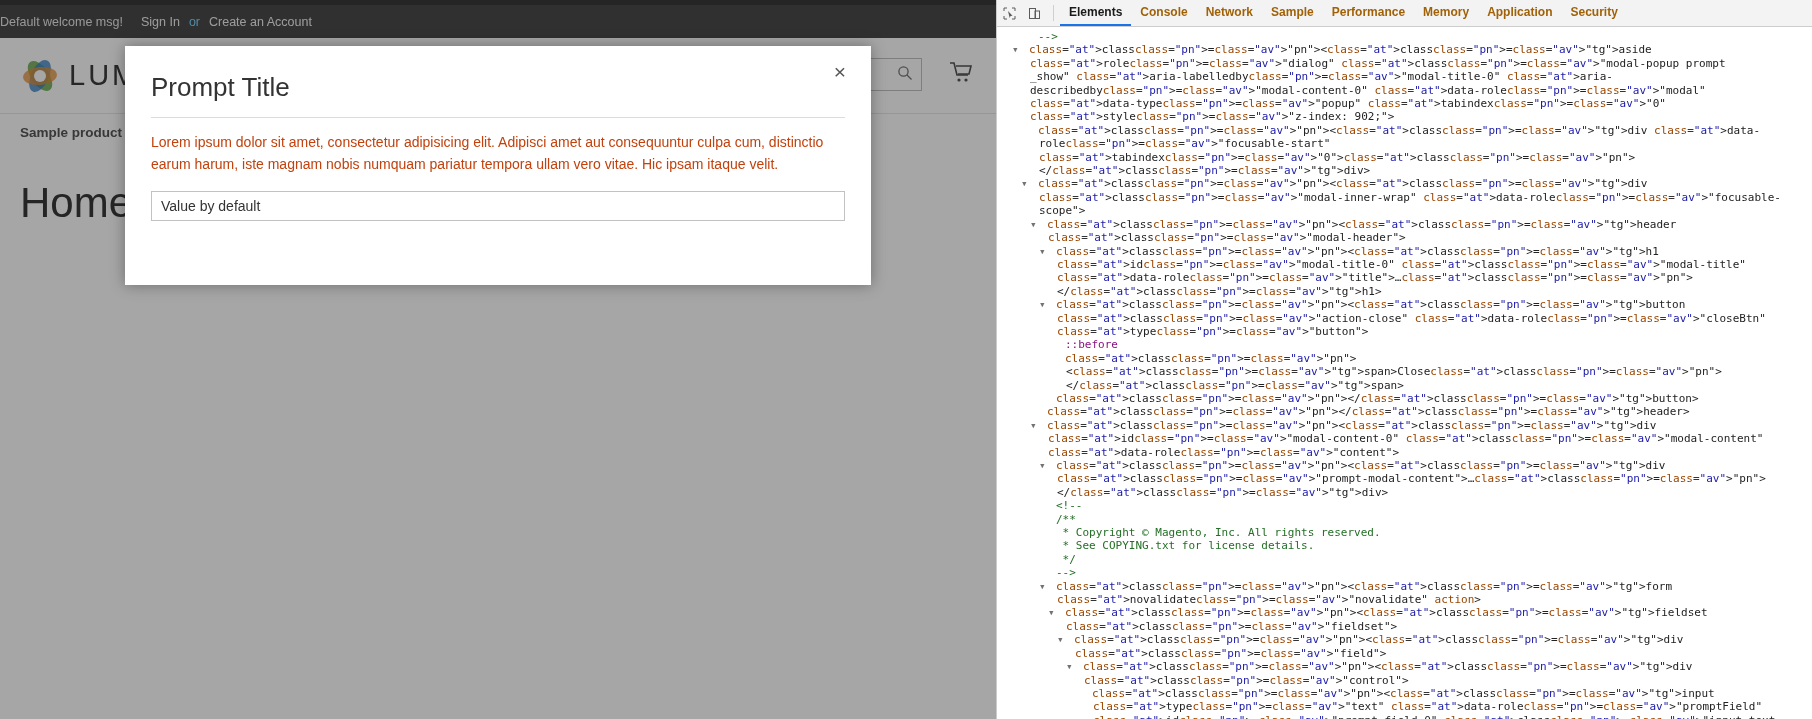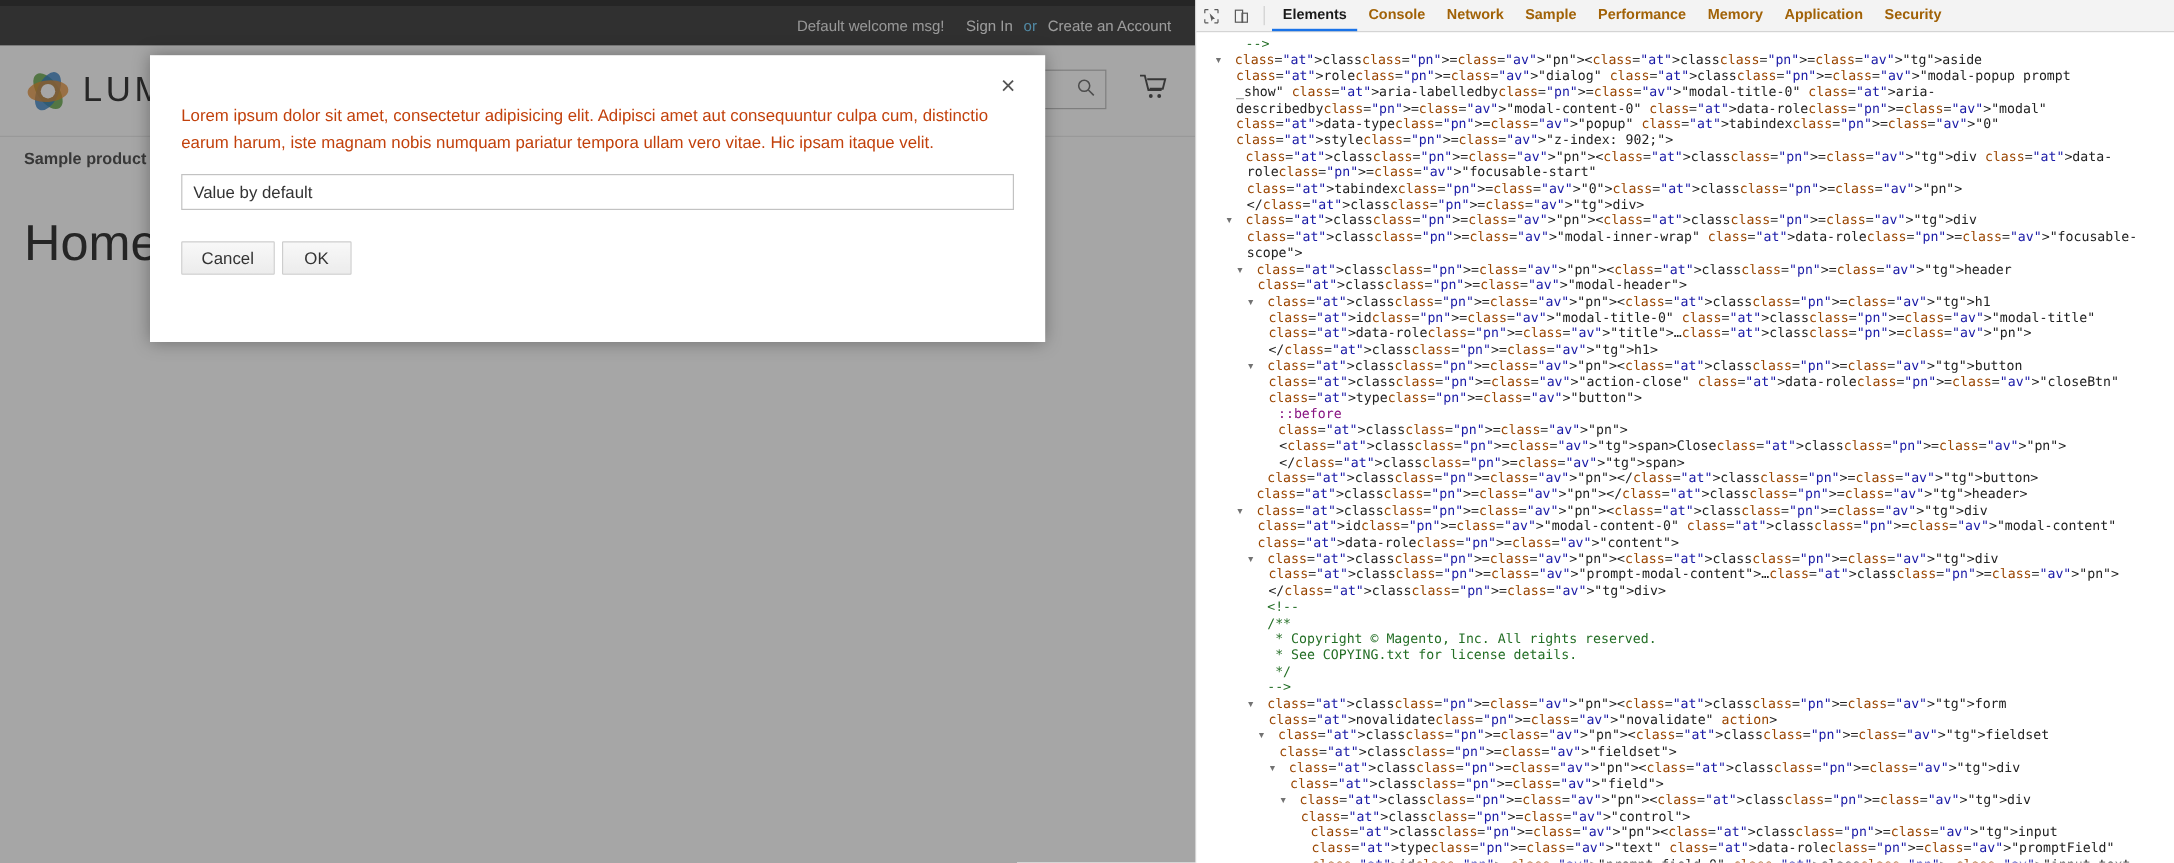--- a/index.html
+++ b/index.html
@@ -25,21 +25,21 @@
     width: 996px; height: 719px;
     background: rgba(0,0,0,0.35);
     z-index: 50;
   }
 
   .panel-top {
     height: 5px; background: #3a3a3a; width: 100%;
   }
   .panel-header {
     height: 33px; background: #4a4a4a;
-    display: flex; align-items: center; justify-content: flex-end;
+    display: flex; align-items: center; 
     padding-right: 16px; font-size: 12.5px; color: #d8d8d8;
   }
   .panel-header a { color: #f0f0f0; text-decoration: none; margin: 0 4px; }
   .panel-header .welcome { margin-right: 14px; color: #e8e8e8; }
   .panel-header .sep { color: #7dd3fc; margin: 0 5px; }
 
   .page-header {
     height: 75px; background: #ffffff;
     display: flex; align-items: center;
     padding: 0 20px;
@@ -220,27 +220,24 @@
     <div class="content-area">
       <h1>Home Page</h1>
     </div>
 
     <div id="page-dim"></div>
   </div>
 
   <div id="modal" role="dialog">
     <div class="modal-inner">
       <button class="modal-close">×</button>
+      <h1 class="modal-title">Prompt Title</h1>
       <div class="modal-body">
         <p>Lorem ipsum dolor sit amet, consectetur adipisicing elit. Adipisci amet aut consequuntur culpa cum, distinctio earum harum, iste magnam nobis numquam pariatur tempora ullam vero vitae. Hic ipsam itaque velit.</p>
         <input class="prompt-input" type="text" value="Value by default" style="">
-      </div>
-      <div class="modal-footer">
-        <button class="btn">Cancel</button>
-        <button class="btn btn-primary">OK</button>
       </div>
     </div>
   </div>
 
   <div id="devtools">
 
     <div class="dt-toolbar">
       <div class="dt-icon-btn">
         <svg width="13" height="13" viewBox="0 0 13 13">
           <path d="M1 1 h3 M1 1 v3 M12 1 h-3 M12 1 v3 M1 12 h3 M1 12 v-3 M12 12 h-3 M12 12 v-3" stroke="#5a5a5a" stroke-width="1" fill="none"></path>

